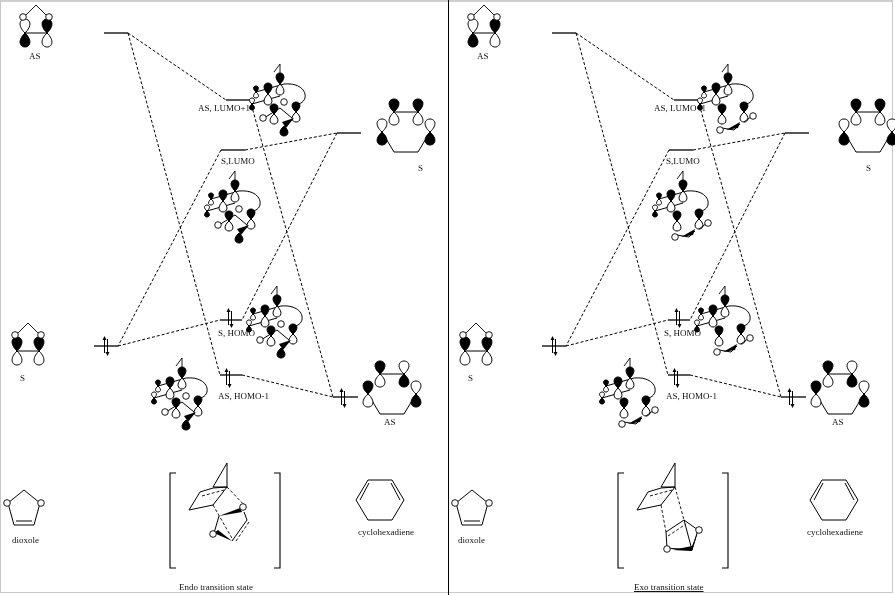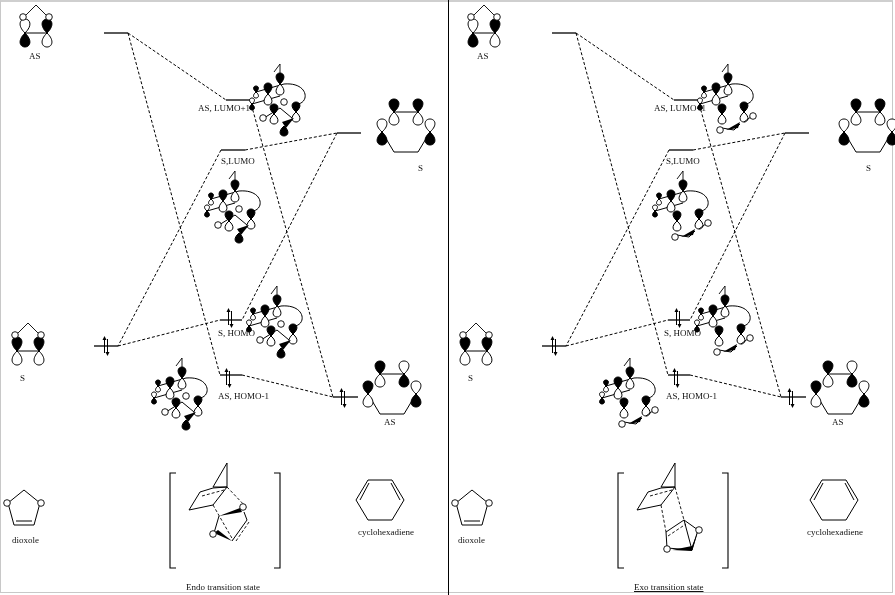--- a/index.html
+++ b/index.html
@@ -216,21 +216,21 @@
     </svg>
     <div class="lbl" style="left: 29px; top: 52px;">AS</div>
     <div class="lbl" style="left: 20px; top: 374px;">S</div>
     <div class="lbl" style="left: 418px; top: 164px;">S</div>
     <div class="lbl" style="left: 384px; top: 418px;">AS</div>
     <div class="lbl" style="left: 198px; top: 104px;">AS, LUMO+1</div>
     <div class="lbl" style="left: 221px; top: 157px;">S,LUMO</div>
     <div class="lbl" style="left: 218px; top: 329px;">S, HOMO</div>
     <div class="lbl" style="left: 218px; top: 392px;">AS, HOMO-1</div>
     <div class="lbl" style="left: 12px; top: 536px;">dioxole</div>
-    <div class="lbl" style="left: 186px; top: 583px;">Endo transition state</div>
+    <div class="lbl" style="left: 179px; top: 583px;">Endo transition state</div>
     <div class="lbl" style="left: 358px; top: 528px;">cyclohexadiene</div>
   </div>
 <div class="panel" id="panel-1" style="left:448px;">
     <svg width="447" height="595" viewBox="0 0 447 595">
       <g>
         <g>
           <polyline points="24,17 36,5 48,17" fill="none" stroke="#000" stroke-width="0.9"></polyline>
           <line x1="24" y1="17" x2="27" y2="29" stroke="#000" stroke-width="0.9"></line>
           <line x1="48" y1="17" x2="45" y2="29" stroke="#000" stroke-width="0.9"></line>
           <line x1="25" y1="33" x2="47" y2="33" stroke="#000" stroke-width="1"></line>

